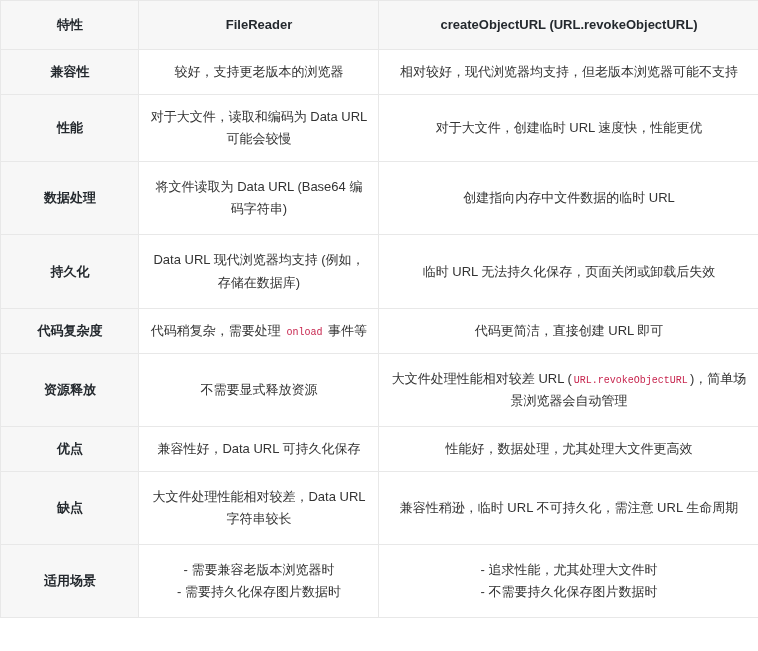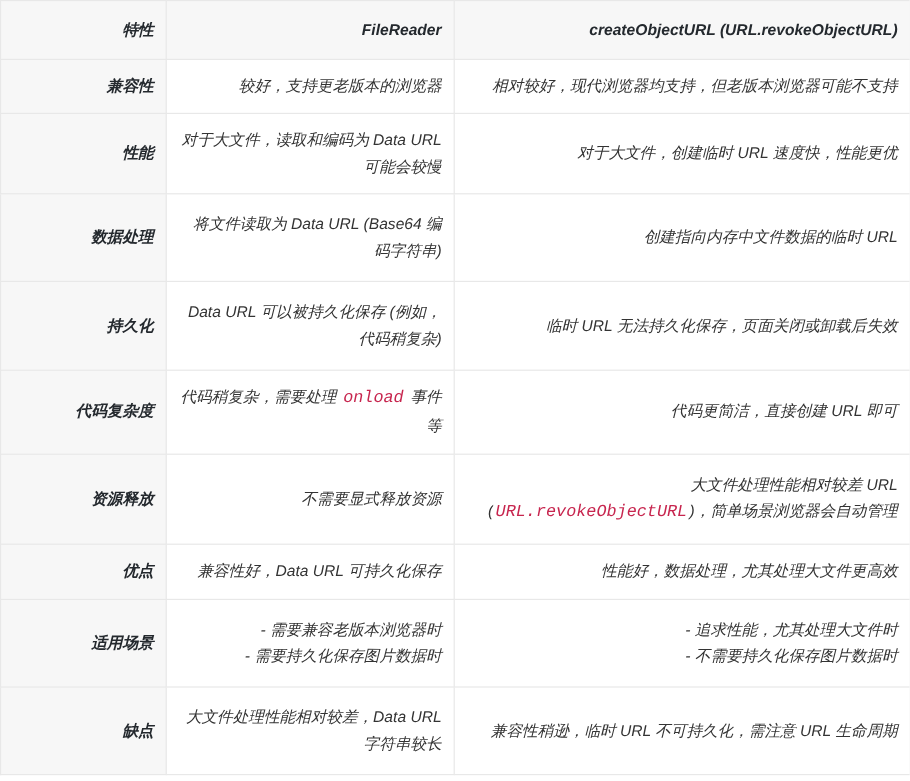--- a/index.html
+++ b/index.html
@@ -24,43 +24,42 @@
   .comparison-table col.c-filereader { width: 240px; }
   .comparison-table col.c-createobjecturl { width: 380px; }
 
   .comparison-table th,
   .comparison-table td {
     border: 1px solid #e8e8e8;
     vertical-align: middle;
     padding: 11px 10px 11px 11px;
     line-height: 1.7;
     font-weight: normal;
-    text-align: right;
+    text-align: center;
     word-break: break-word;
-    font-style: italic;
   }
   .comparison-table thead th {
     background: #f7f7f7;
     font-weight: bold;
     color: #24292e;
     font-size: 13px;
     height: 26px;
   }
   .comparison-table tbody tr td:first-child {
     background: #f7f7f7;
     font-weight: bold;
     color: #24292e;
   }
   .comparison-table tbody td {
     background: #ffffff;
     margin-left: 16px;
   }
   code.inline-code {
     font-family: "Liberation Mono", monospace;
-    font-size: 14px;
+    font-size: 10px;
     color: #c7254e;
     background: #ffffff;
     padding: 0 2px;
     white-space: nowrap;
   }
   .cell-lines { display: block; }
   .cell-lines .line { display: block; }
   .row-tall td { padding-top: 14px; padding-bottom: 14px; }
 </style>
 </head>
@@ -94,21 +93,21 @@
     </tr>
 
     <tr class="row-tall">
       <td>数据处理</td>
       <td>将文件读取为 Data URL (Base64 编码字符串)</td>
       <td>创建指向内存中文件数据的临时 URL</td>
     </tr>
 
     <tr class="row-tall">
       <td>持久化</td>
-      <td>Data URL 可以被持久化保存 (例如，代码稍复杂)</td>
+      <td>Data URL 现代浏览器均支持 (例如，存储在数据库)</td>
       <td>临时 URL 无法持久化保存，页面关闭或卸载后失效</td>
     </tr>
 
     <tr>
       <td>代码复杂度</td>
       <td><span>代码稍复杂，需要处理 </span><code class="inline-code">onload</code><span> 事件等</span></td>
       <td>代码更简洁，直接创建 URL 即可</td>
     </tr>
 
     <tr class="row-tall">
@@ -117,35 +116,35 @@
       <td><span>大文件处理性能相对较差 URL (</span><code class="inline-code">URL.revokeObjectURL</code><span>)，简单场景浏览器会自动管理</span></td>
     </tr>
 
     <tr>
       <td>优点</td>
       <td>兼容性好，Data URL 可持久化保存</td>
       <td>性能好，数据处理，尤其处理大文件更高效</td>
     </tr>
 
     <tr class="row-tall">
+      <td>缺点</td>
+      <td>大文件处理性能相对较差，Data URL 字符串较长</td>
+      <td>兼容性稍逊，临时 URL 不可持久化，需注意 URL 生命周期</td>
+    </tr>
+
+    <tr class="row-tall">
       <td>适用场景</td>
       <td>
         <span class="cell-lines">
           <span class="line">- 需要兼容老版本浏览器时</span>
           <span class="line">- 需要持久化保存图片数据时</span>
         </span>
       </td>
       <td>
         <span class="cell-lines">
           <span class="line">- 追求性能，尤其处理大文件时</span>
           <span class="line">- 不需要持久化保存图片数据时</span>
         </span>
       </td>
     </tr>
 
-    <tr class="row-tall">
-      <td>缺点</td>
-      <td>大文件处理性能相对较差，Data URL 字符串较长</td>
-      <td>兼容性稍逊，临时 URL 不可持久化，需注意 URL 生命周期</td>
-    </tr>
-
   </tbody>
 </table>
 
 </body></html>

